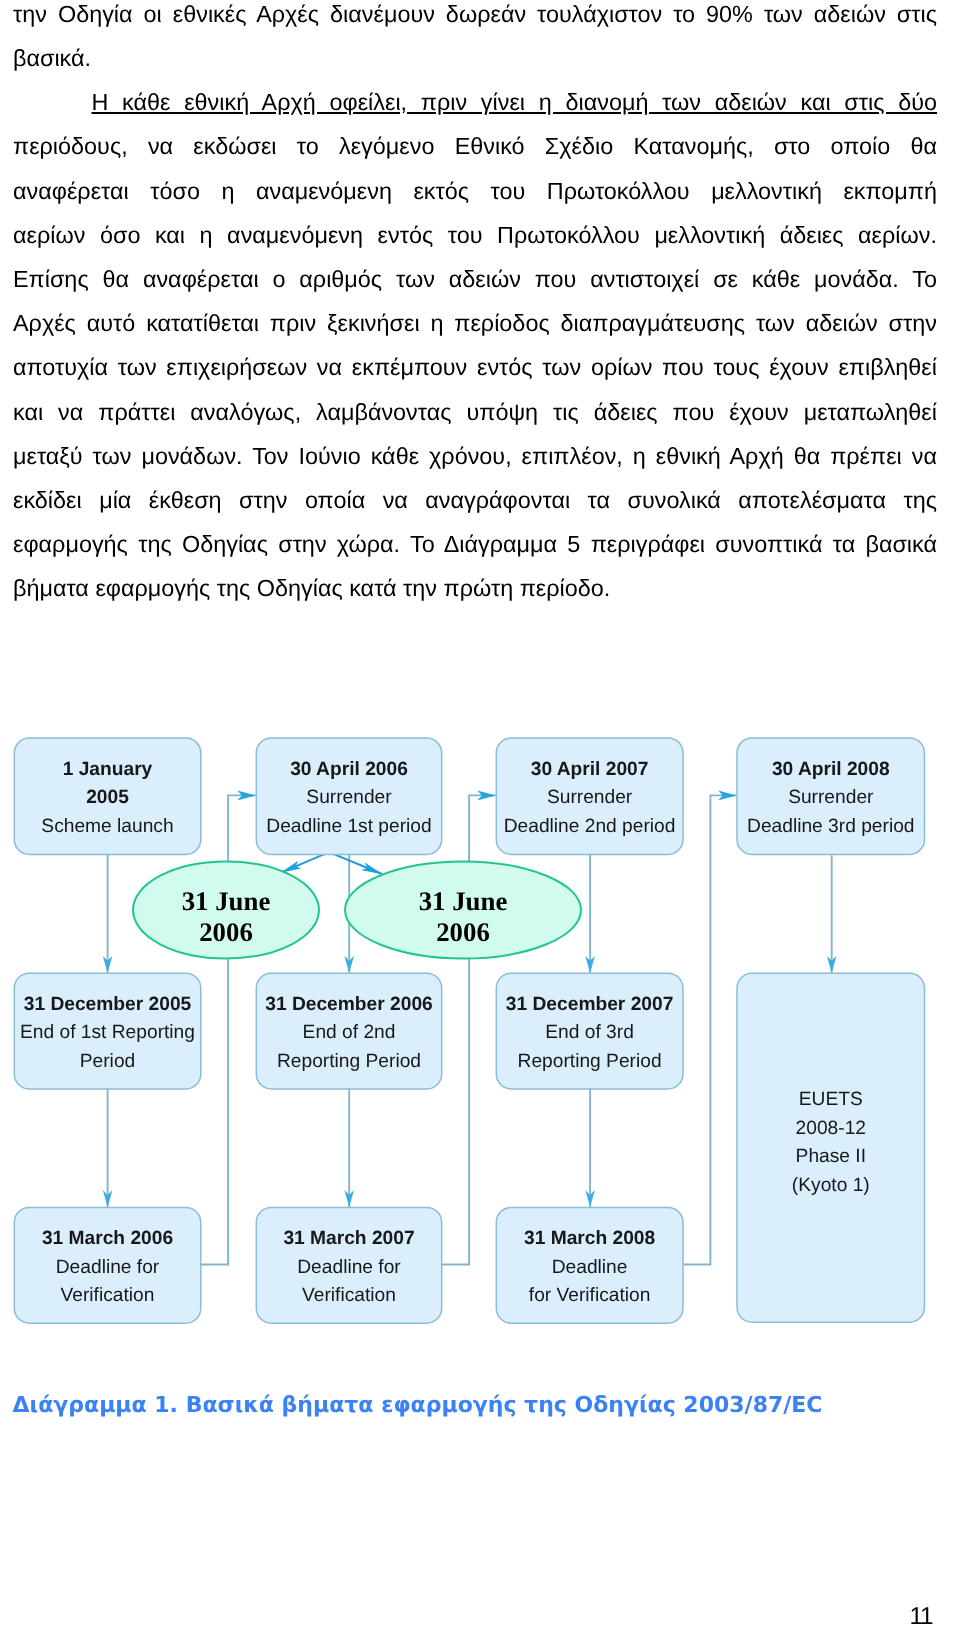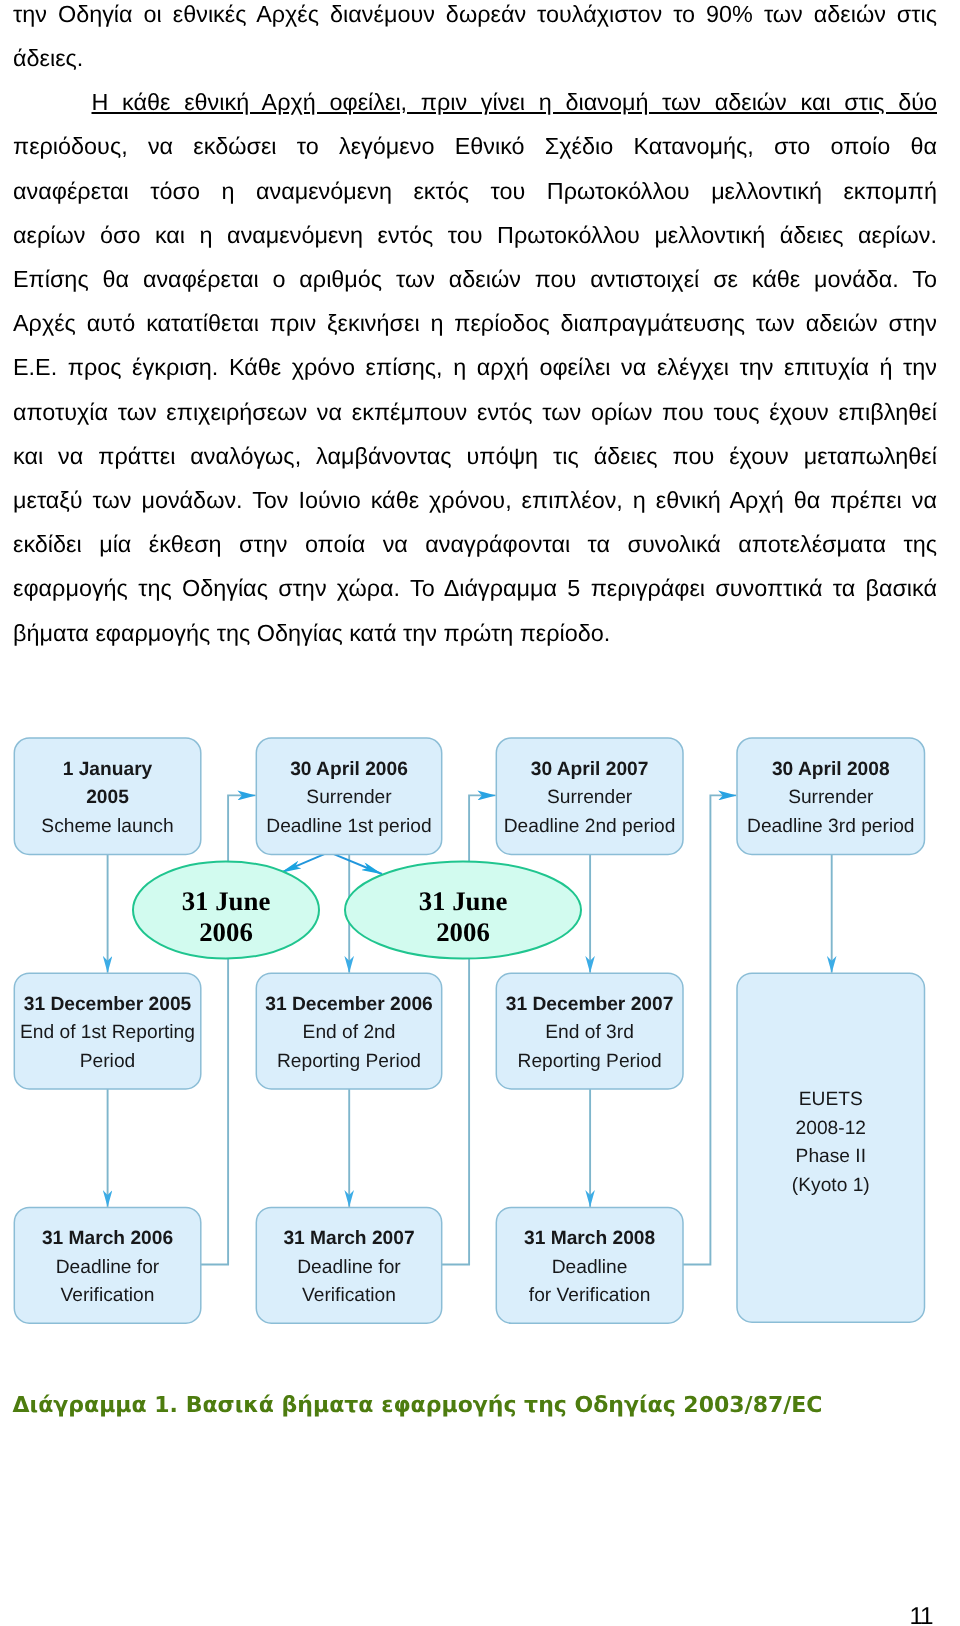--- a/index.html
+++ b/index.html
@@ -6,44 +6,43 @@
   body{width:960px;height:1626px;position:relative;overflow:hidden;
        font-family:"Liberation Sans",sans-serif;color:#000;
        -webkit-font-smoothing:antialiased;text-rendering:geometricPrecision;
        transform:translateZ(0);}
   #page{position:absolute;left:0;top:0;width:956px;height:1626px;}
   .textcol{position:absolute;left:13px;top:-8.2px;width:924px;}
   .tline{font-size:23.4px;line-height:44.2px;color:#000;white-space:pre;
          text-align:justify;}
   .tline.j{text-align-last:justify;}
   .tline.ind{text-indent:78.5px;text-decoration:underline;}
-  .caption{position:absolute;font-family:"DejaVu Sans",sans-serif;font-weight:bold;font-size:22px;color:#4d7c0f;white-space:pre;}
+  .caption{position:absolute;font-family:"DejaVu Sans",sans-serif;font-weight:bold;font-size:22px;color:#3b82f6;white-space:pre;}
   .pagenum{position:absolute;font-size:24.3px;color:#000;white-space:pre;letter-spacing:-1.2px;}
   svg.diagram{position:absolute;left:0;top:0;}
   .bx-txt{font-family:"Liberation Sans",sans-serif;font-size:19.2px;fill:#17181a;}
   .bx-txt.bold{font-weight:bold;}
   .el-txt{font-family:"Liberation Serif",serif;font-weight:bold;font-size:26.8px;fill:#000;}
 </style>
 </head>
 <body>
 
 <div id="page">
   <div class="textcol">
     <div class="para">
       <div class="tline j">την Οδηγία οι εθνικές Αρχές διανέμουν δωρεάν τουλάχιστον το 90% των αδειών στις</div>
-      <div class="tline">άδειες.</div>
+      <div class="tline">βασικά.</div>
     </div>
     <div class="para">
       <div class="tline j ind">Η κάθε εθνική Αρχή οφείλει, πριν γίνει η διανομή των αδειών και στις δύο</div>
       <div class="tline j">περιόδους, να εκδώσει το λεγόμενο Εθνικό Σχέδιο Κατανομής, στο οποίο θα</div>
       <div class="tline j">αναφέρεται τόσο η αναμενόμενη εκτός του Πρωτοκόλλου μελλοντική εκπομπή</div>
       <div class="tline j">αερίων όσο και η αναμενόμενη εντός του Πρωτοκόλλου μελλοντική άδειες αερίων.</div>
       <div class="tline j">Επίσης θα αναφέρεται ο αριθμός των αδειών που αντιστοιχεί σε κάθε μονάδα. Το</div>
       <div class="tline j">Αρχές αυτό κατατίθεται πριν ξεκινήσει η περίοδος διαπραγμάτευσης των αδειών στην</div>
-      <div class="tline j">Ε.Ε. προς έγκριση. Κάθε χρόνο επίσης, η αρχή οφείλει να ελέγχει την επιτυχία ή την</div>
       <div class="tline j">αποτυχία των επιχειρήσεων να εκπέμπουν εντός των ορίων που τους έχουν επιβληθεί</div>
       <div class="tline j">και να πράττει αναλόγως, λαμβάνοντας υπόψη τις άδειες που έχουν μεταπωληθεί</div>
       <div class="tline j">μεταξύ των μονάδων. Τον Ιούνιο κάθε χρόνου, επιπλέον, η εθνική Αρχή θα πρέπει να</div>
       <div class="tline j">εκδίδει μία έκθεση στην οποία να αναγράφονται τα συνολικά αποτελέσματα της</div>
       <div class="tline j">εφαρμογής της Οδηγίας στην χώρα. Το Διάγραμμα 5 περιγράφει συνοπτικά τα βασικά</div>
       <div class="tline">βήματα εφαρμογής της Οδηγίας κατά την πρώτη περίοδο.</div>
     </div>
   </div>
   <svg class="diagram" width="960" height="1626" viewBox="0 0 960 1626">
    <defs>

